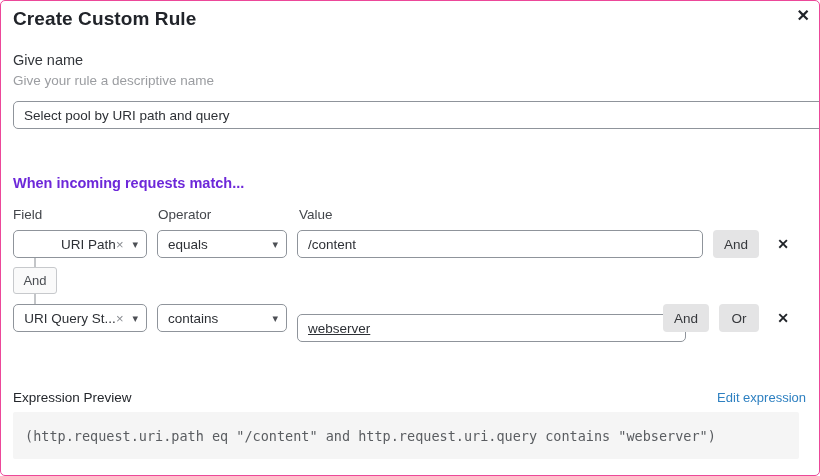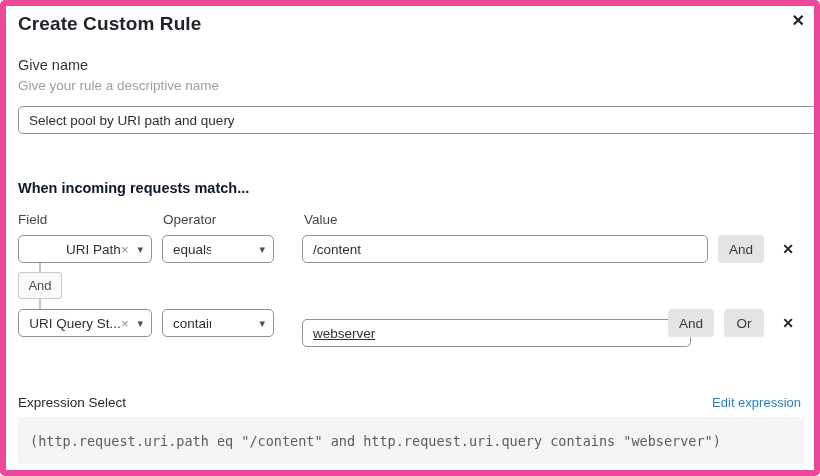--- a/index.html
+++ b/index.html
@@ -4,21 +4,21 @@
 <style>
   * { box-sizing: border-box; }
   html, body { margin: 0; padding: 0; background: #ffffff; }
   body { font-family: "Liberation Sans", sans-serif; }
 
   .dialog {
     position: relative;
     width: 820px;
     height: 476px;
     background: #ffffff;
-    border: 6px solid #ec4899;
+    border: 1px solid #ec4899;
     border-radius: 5px;
     overflow: hidden;
   }
 
   .title {
     position: absolute; left: 12px; top: 7px;
     font-size: 19px; font-weight: bold; color: #21242a;
     letter-spacing: 0.1px;
   }
 
@@ -46,21 +46,21 @@
     font-family: "Liberation Sans", sans-serif;
     font-size: 13.5px;
     color: #2d3035;
     padding: 0 10px;
     outline: none;
   }
   .rule-input { left: 12px; top: 100px; width: 818px; }
 
   .match-heading {
     position: absolute; left: 12px; top: 174px;
-    font-size: 14.5px; font-weight: bold; color: #0f172a;
+    font-size: 14.5px; font-weight: bold; color: #6d28d9;
   }
 
   .col-label {
     position: absolute; top: 206px;
     font-size: 13.5px; color: #43464b;
   }
   .col-field    { left: 12px; }
   .col-operator { left: 157px; }
   .col-value    { left: 298px; }
 
@@ -79,21 +79,21 @@
   .select .clear-x {
     color: #8a8d92; font-size: 13px; margin-right: 9px; cursor: pointer;
   }
   .select .caret {
     color: #4c4f54; font-size: 11px; line-height: 1;
   }
 
   .row1 { top: 229px; }
   .row2 { top: 303px; }
   .sel-field    { left: 12px;  width: 134px; text-align: right; }
-  .sel-operator { left: 156px; width: 112px; gap: 48px; }
+  .sel-operator { left: 156px; width: 130px; gap: 48px; }
   .inp-value1   { left: 296px; top: 229px; width: 406px; }
   .inp-value2   { left: 296px; top: 313px; width: 389px; text-decoration: underline; }
 
   .logic-btn {
     position: absolute;
     height: 28px;
     background: #e4e4e5;
     border: none;
     border-radius: 4px;
     font-family: "Liberation Sans", sans-serif;
@@ -196,19 +196,19 @@
   </div>
   <div class="select sel-operator row2">
     <span class="sel-text">contains</span>
     <span class="caret">▾</span>
   </div>
   <input class="text-input inp-value2" type="text" value="webserver" style="">
   <button class="logic-btn btn-and2">And</button>
   <button class="logic-btn btn-or2">Or</button>
   <div class="remove-x remove-x2">✕</div>
 
-  <div class="preview-label">Expression Select</div>
+  <div class="preview-label">Expression Preview</div>
   <a class="edit-link" href="#">Edit expression</a>
   <div class="code-block">
     <span class="code-text">(http.request.uri.path eq "/content" and http.request.uri.query contains "webserver")</span>
   </div>
 
 </div>
 
 </body></html>

